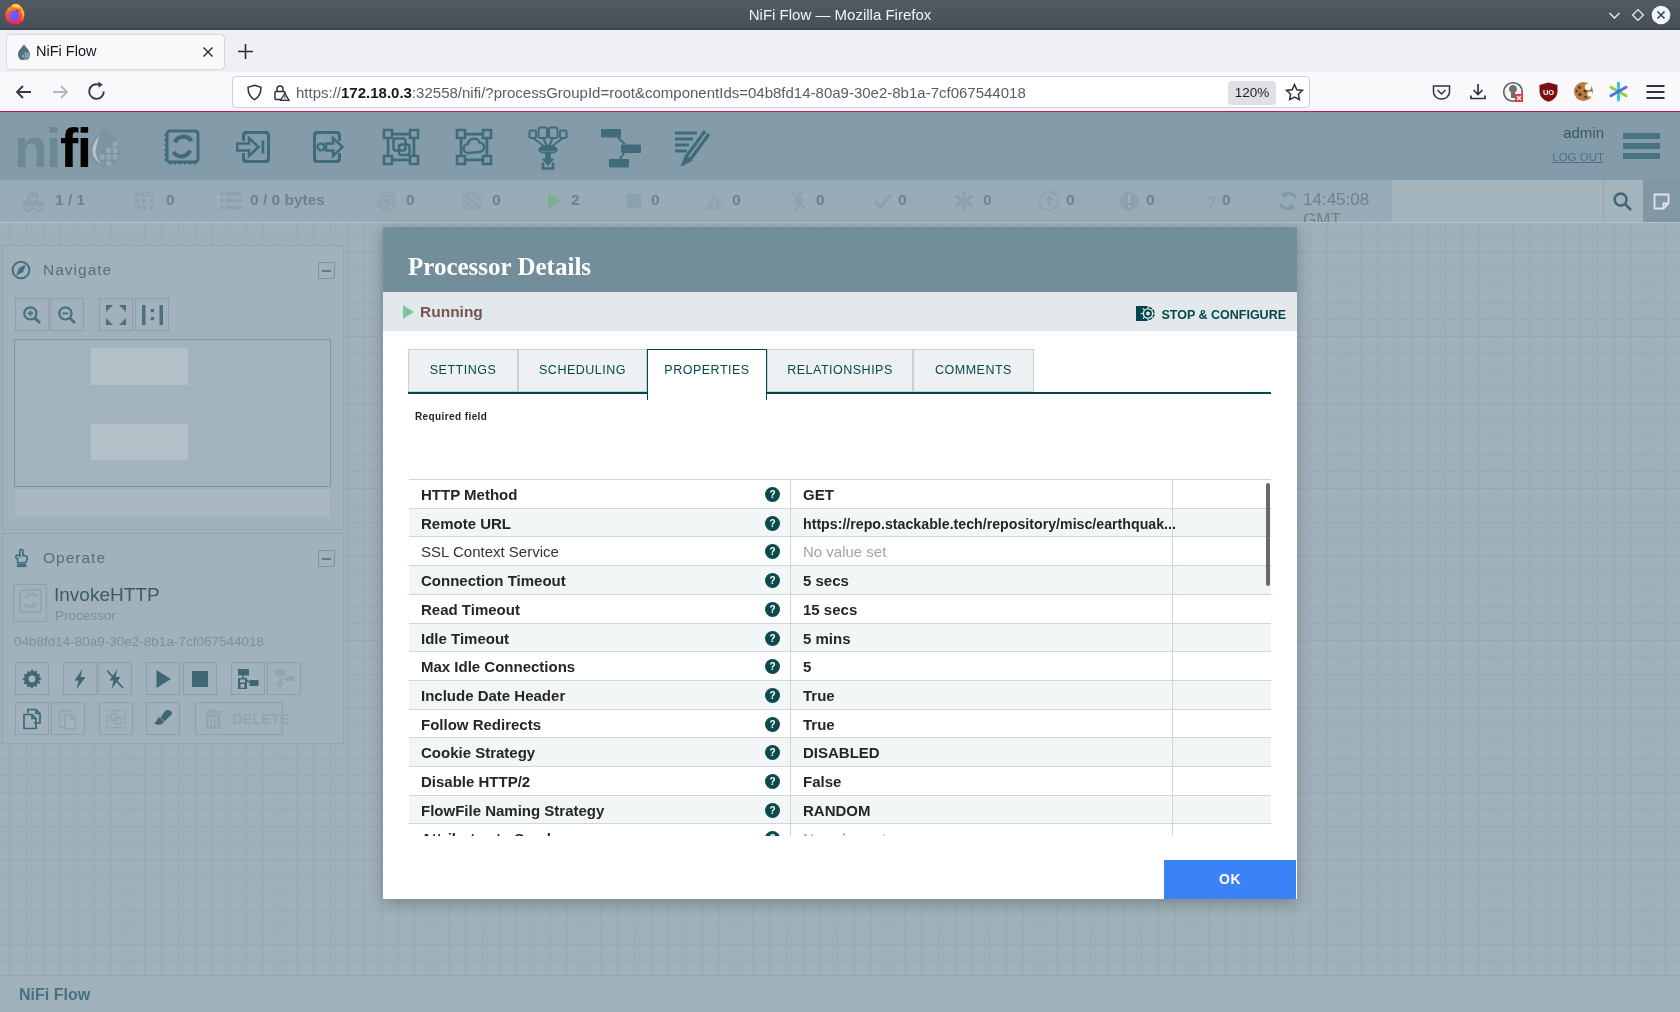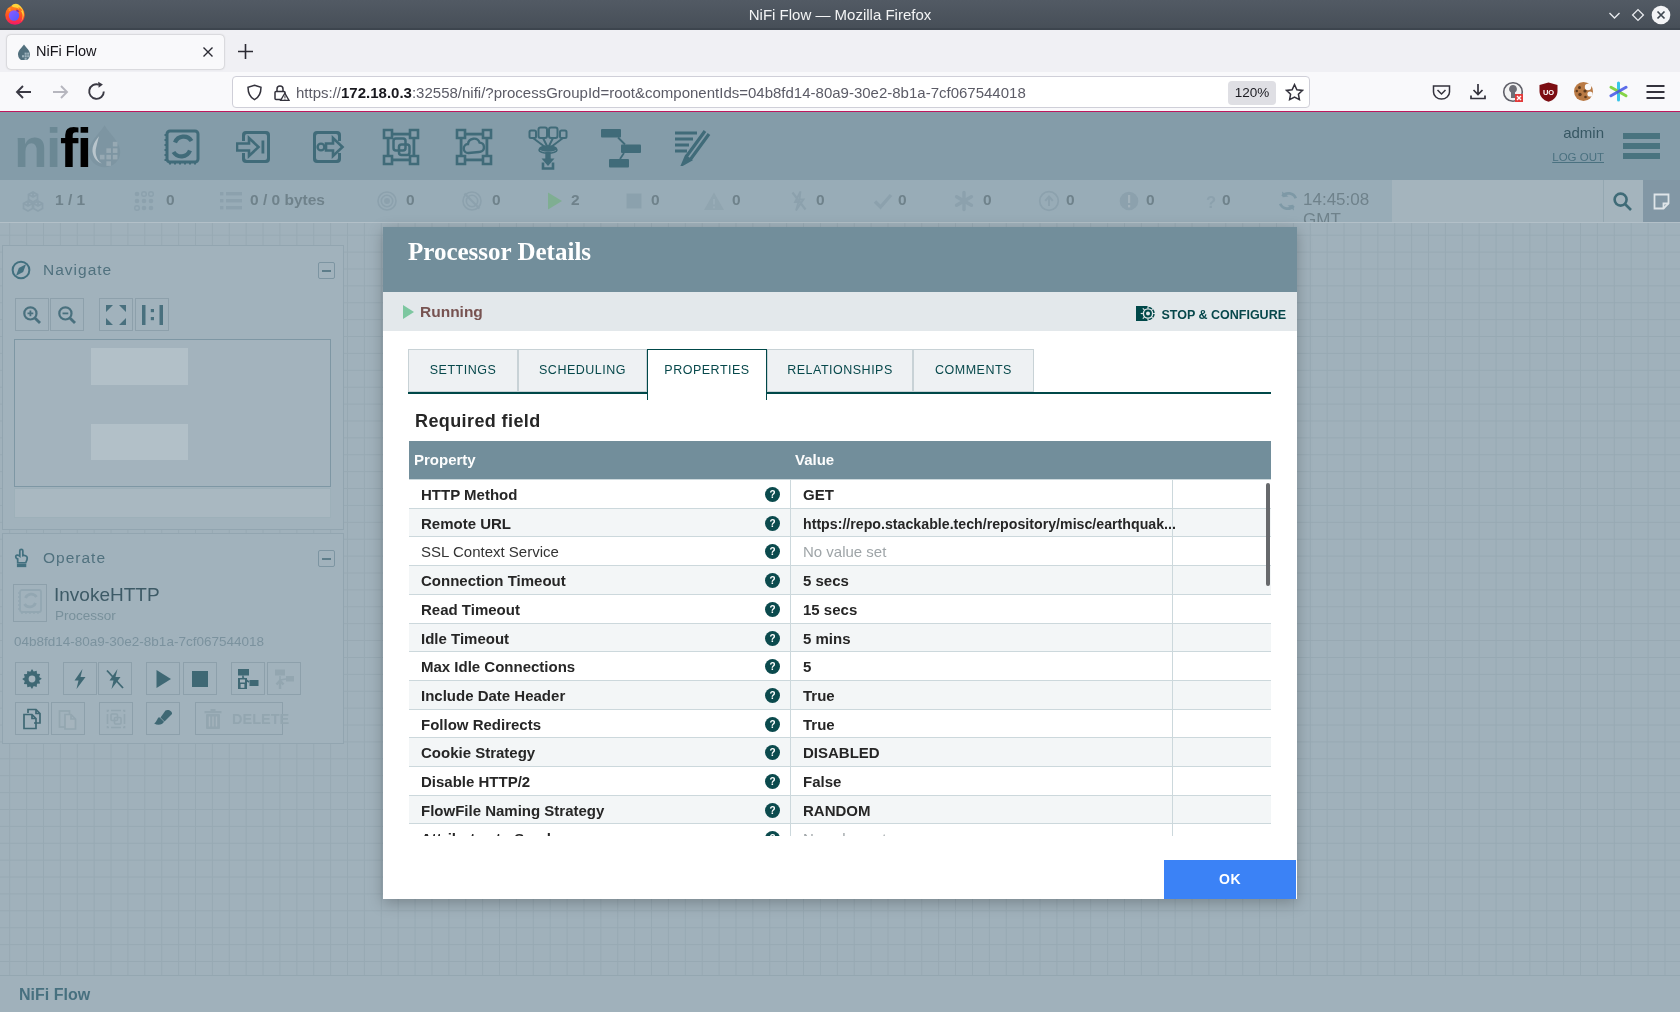--- a/index.html
+++ b/index.html
@@ -36,35 +36,35 @@
   .collapse { position:absolute; right:8px; top:16px; width:17px; height:17px; border:1px solid #7d95a2;
      border-radius:2px; color:#5d7d8a; }
   .collapse::after { content:""; position:absolute; left:3px; top:7px; width:9px; height:2px; background:#5d7d8a; }
 
   .sqbtn { position:absolute; width:34px; height:33px; border:1px solid #8da0ab; }
 
   
   #modal { left:383px; top:227px; width:914px; height:672px; background:#ffffff;
      box-shadow:0 4px 14px rgba(0,0,0,0.25); }
   #modal-header { position:absolute; left:0; top:0; width:100%; height:65px; background:#728e9b; }
-  #modal-header .t { position:absolute; left:25px; top:11px; font-family:"Liberation Serif", serif;
+  #modal-header .t { position:absolute; left:25px; top:26px; font-family:"Liberation Serif", serif;
      font-weight:bold; font-size:25px; color:#ffffff; }
   #modal-status { position:absolute; left:0; top:65px; width:100%; height:39px; background:#e3e8eb; }
   #run-tri { position:absolute; left:20px; top:13px; width:0; height:0;
      border-left:11px solid #7dc7a0; border-top:7px solid transparent; border-bottom:7px solid transparent; }
   #run-txt { position:absolute; left:37px; top:11px; font-size:15.5px; font-weight:bold; color:#775351; }
   #stopcfg { position:absolute; right:11px; top:13px; font-size:12.5px; font-weight:bold; color:#07474b; }
 
   #tabs { position:absolute; left:25px; top:122px; height:51px; }
   .tab { position:absolute; top:0; height:43px; background:#eef1f3; border:1px solid #c8d2d6;
      color:#07484b; font-size:12.5px; font-weight:normal; text-align:center; line-height:41px; letter-spacing:0.5px; }
   .tab.active { background:#ffffff; border:1px solid #004849; border-bottom:none; height:51px; z-index:3; }
   #tab-underline { position:absolute; left:25px; top:165px; width:863px; height:2px; background:#004849; z-index:2; }
 
-  #reqfield { position:absolute; left:32px; top:184px; font-size:18px; letter-spacing:0.4px; font-weight:bold; color:#262626; }
+  #reqfield { position:absolute; left:32px; top:184px; font-size:10px; letter-spacing:0.4px; font-weight:bold; color:#262626; }
 
   #ptable { position:absolute; left:26px; top:214px; width:862px; height:395px; overflow:hidden; }
   #ptable-head { position:absolute; left:0; top:0; width:862px; height:38px; background:#728e9b;
      color:#fdfdfd; font-size:15px; font-weight:bold; }
   #ptable-head .p { position:absolute; left:5px; top:10px; }
   #ptable-head .v { position:absolute; left:386px; top:10px; }
   .prow { position:absolute; left:0; width:862px; height:29px; border-top:1px solid #ccd8dc; }
   .prow .pn { position:absolute; left:12px; top:6px; font-size:15px; font-weight:bold; color:#262626; }
   .prow .pn.opt { font-weight:normal; color:#333333; }
   .prow .q { position:absolute; left:356px; top:7px; width:15px; height:15px; border-radius:50%;
@@ -574,24 +574,20 @@
   <div id="tabs">
     <div class="tab" style="left:0px; width:110px;">SETTINGS</div>
     <div class="tab" style="left:110px; width:129px;">SCHEDULING</div>
     <div class="tab active" style="left:239px; width:120px;">PROPERTIES</div>
     <div class="tab" style="left:359px; width:146px;">RELATIONSHIPS</div>
     <div class="tab" style="left:505px; width:121px;">COMMENTS</div>
   </div>
   <div id="tab-underline"></div>
   <div id="reqfield">Required field</div>
   <div id="ptable">
-    <div id="ptable-head">
-        <span class="p">Property</span>
-        <span class="v">Value</span>
-      </div>
     <div class="vline1"></div>
       <div class="vline2"></div>
     <div id="scrollthumb"></div>
     <div id="prows">
         <div class="prow" style="top:38px;background:#ffffff">
           <span class="pn">HTTP Method</span>
           <span class="q">?</span>
           <span class="pv">GET</span>
         </div>
         <div class="prow" style="top:66.7px;background:#f3f6f7">

